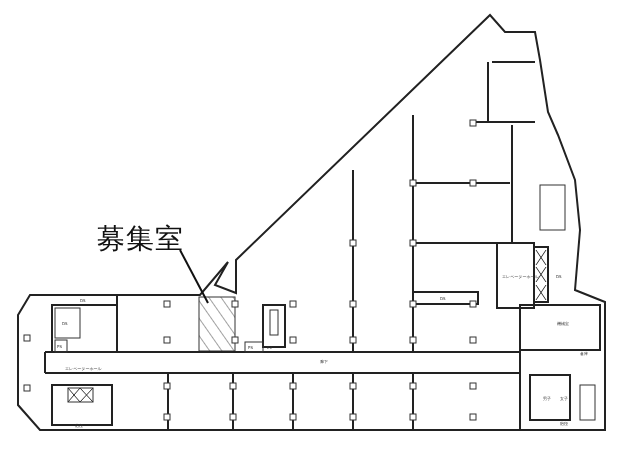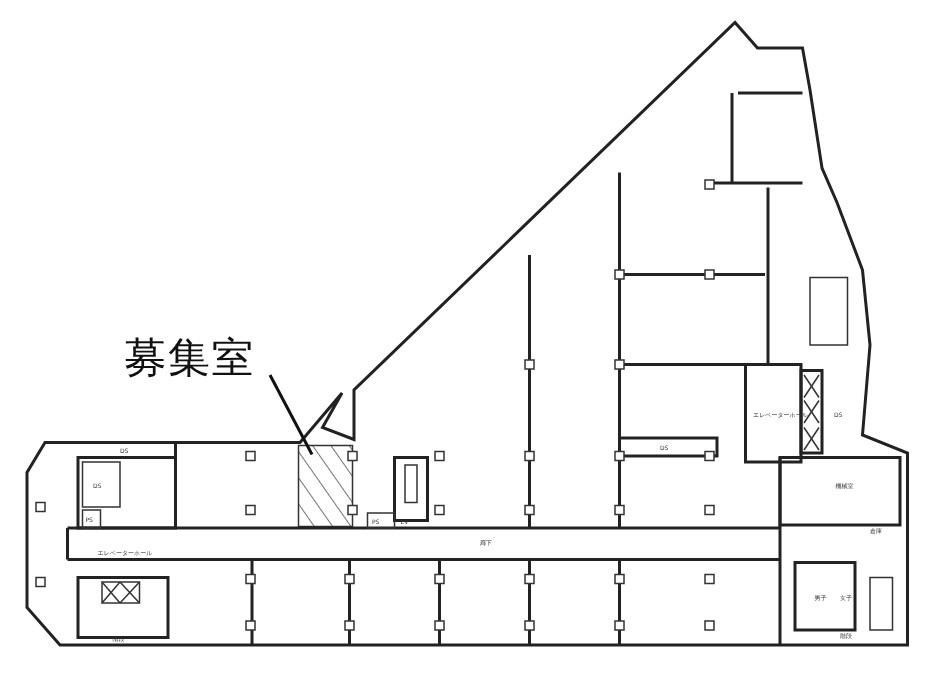--- a/index.html
+++ b/index.html
@@ -2,21 +2,21 @@
 <html><head>
 <meta charset="utf-8">
 <style>
   html, body { margin:0; padding:0; background:#ffffff; }
   body { width:627px; height:457px; position:relative; overflow:hidden; font-family:"DejaVu Sans", sans-serif; }
   svg { position:absolute; left:0; top:0; }
   .wall { fill:none; stroke:#222; stroke-width:2; }
   .thin { fill:none; stroke:#333; stroke-width:1; }
   .col { fill:#fff; stroke:#333; stroke-width:1; }
   .lbl { font-family:"DejaVu Sans", sans-serif; font-size:4px; fill:#333; }
-  .big { position:absolute; left:83px; top:220px; font-family:"DejaVu Sans", sans-serif; font-size:28px; letter-spacing:1px; color:#111; }
+  .big { position:absolute; left:97px; top:220px; font-family:"DejaVu Sans", sans-serif; font-size:28px; letter-spacing:1px; color:#111; }
 </style>
 </head>
 <body>
 
 <svg width="627" height="457" viewBox="0 0 627 457">
   <defs>
     <pattern id="hatch" patternUnits="userSpaceOnUse" width="10" height="10" patternTransform="rotate(-35)">
       <line x1="0" y1="0" x2="0" y2="10" stroke="#444" stroke-width="1"></line>
     </pattern>
   </defs>

